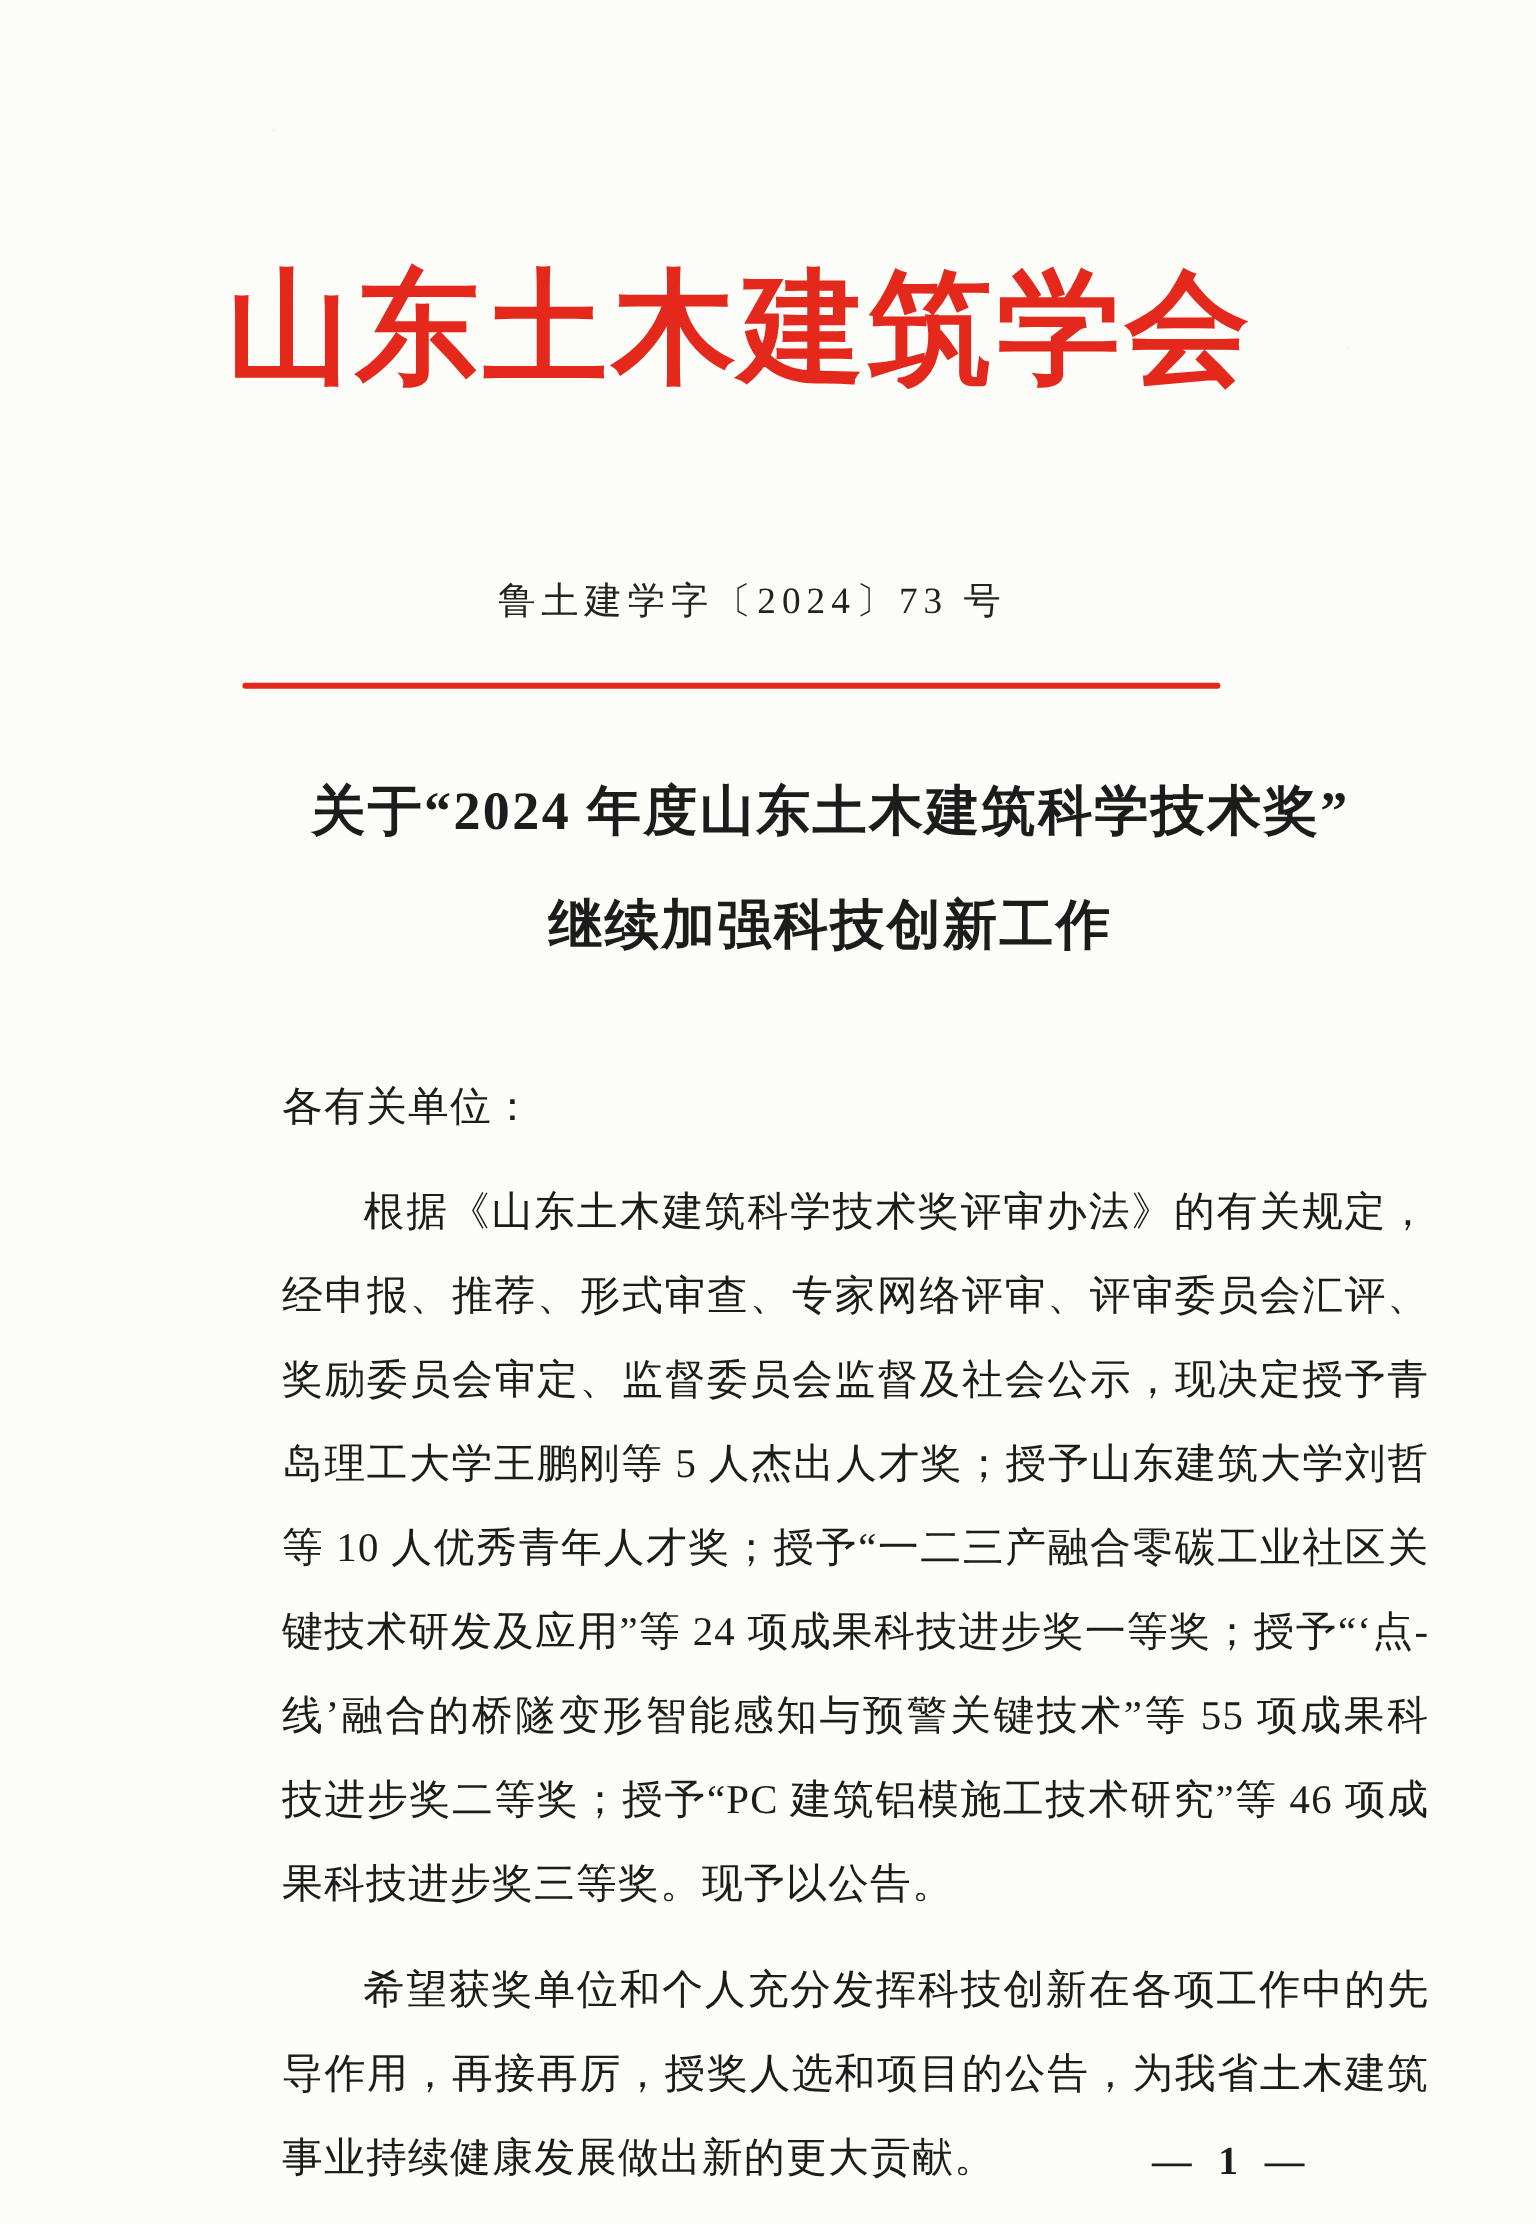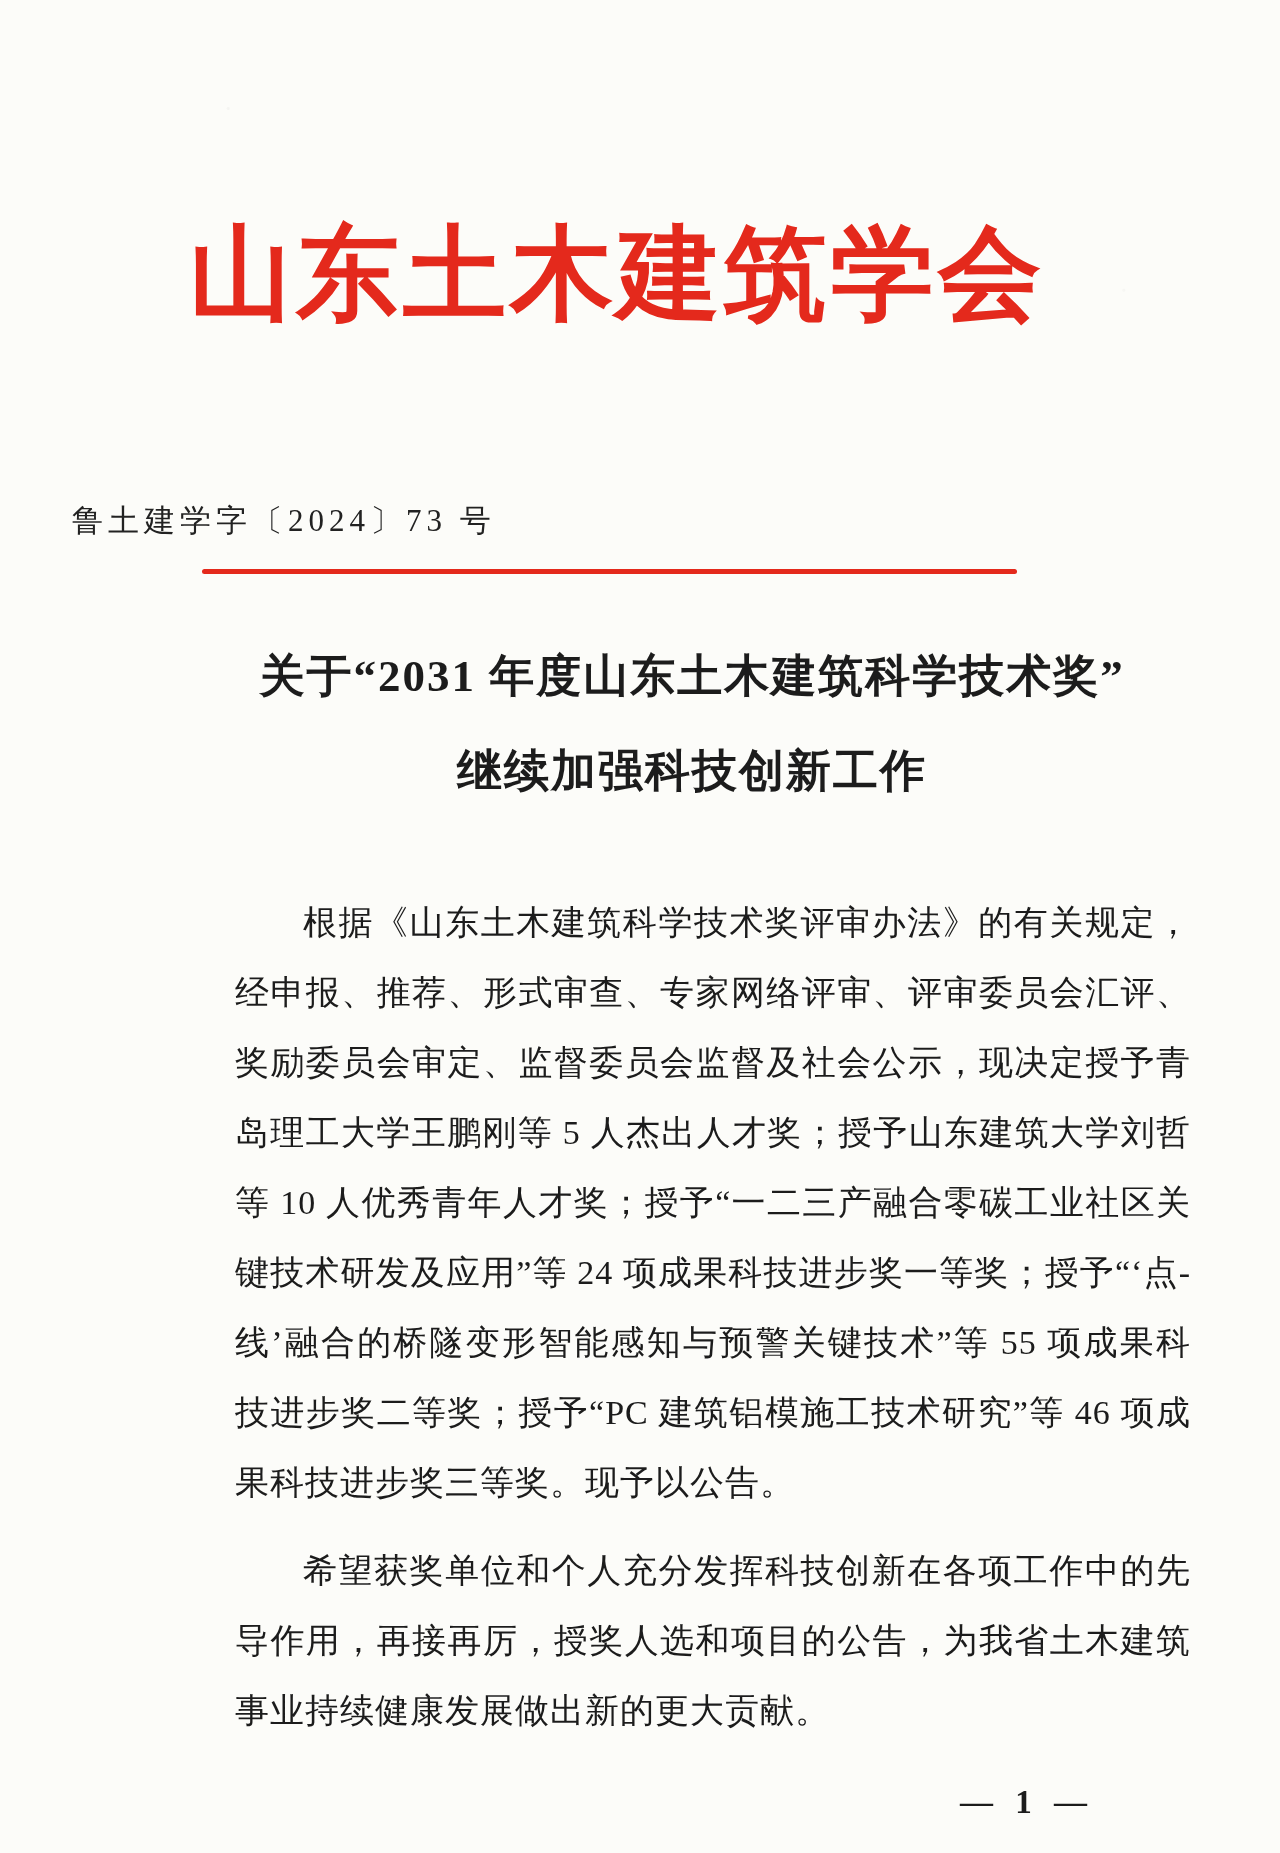--- a/index.html
+++ b/index.html
@@ -34,23 +34,24 @@
     text-align: center;
     font-size: 103px;
     line-height: 1.45;
     font-weight: 900;
     letter-spacing: 4px;
     color: var(--brand-red);
     white-space: nowrap;
   }
   .doc-number {
     position: absolute;
-    top: 428px;
+    top: 408px;
     left: 0;
     width: 1110px;
+    text-align: center;
     font-size: 31px;
     letter-spacing: 5px;
     color: #222;
   }
   .red-rule {
     position: absolute;
     top: 497px;
     left: 130px;
     width: 815px;
     height: 5px;
@@ -97,24 +98,25 @@
 
 <div class="page">
 
   <h1 class="org-title">山东土木建筑学会</h1>
 
   <div class="doc-number">鲁土建学字〔2024〕73 号</div>
 
   <div class="red-rule"></div>
 
   <h2 class="doc-title">
-    <span class="title-line">关于“2031 年度山东土木建筑科学技术奖”</span>
+    <span class="title-line">关于“2024 年度山东土木建筑科学技术奖”</span>
     <span class="title-line">继续加强科技创新工作</span>
   </h2>
 
   <div class="body-text">
+    <p class="salutation">各有关单位：</p>
     <p class="para">根据《山东土木建筑科学技术奖评审办法》的有关规定，经申报、推荐、形式审查、专家网络评审、评审委员会汇评、奖励委员会审定、监督委员会监督及社会公示，现决定授予青岛理工大学王鹏刚等 5 人杰出人才奖；授予山东建筑大学刘哲等 10 人优秀青年人才奖；授予“一二三产融合零碳工业社区关键技术研发及应用”等 24 项成果科技进步奖一等奖；授予“‘点-线’融合的桥隧变形智能感知与预警关键技术”等 55 项成果科技进步奖二等奖；授予“PC 建筑铝模施工技术研究”等 46 项成果科技进步奖三等奖。现予以公告。</p>
     <p class="para">希望获奖单位和个人充分发挥科技创新在各项工作中的先导作用，再接再厉，授奖人选和项目的公告，为我省土木建筑事业持续健康发展做出新的更大贡献。</p>
   </div>
 
   <div class="page-number">— 1 —</div>
 
 </div>
 
 </body></html>

